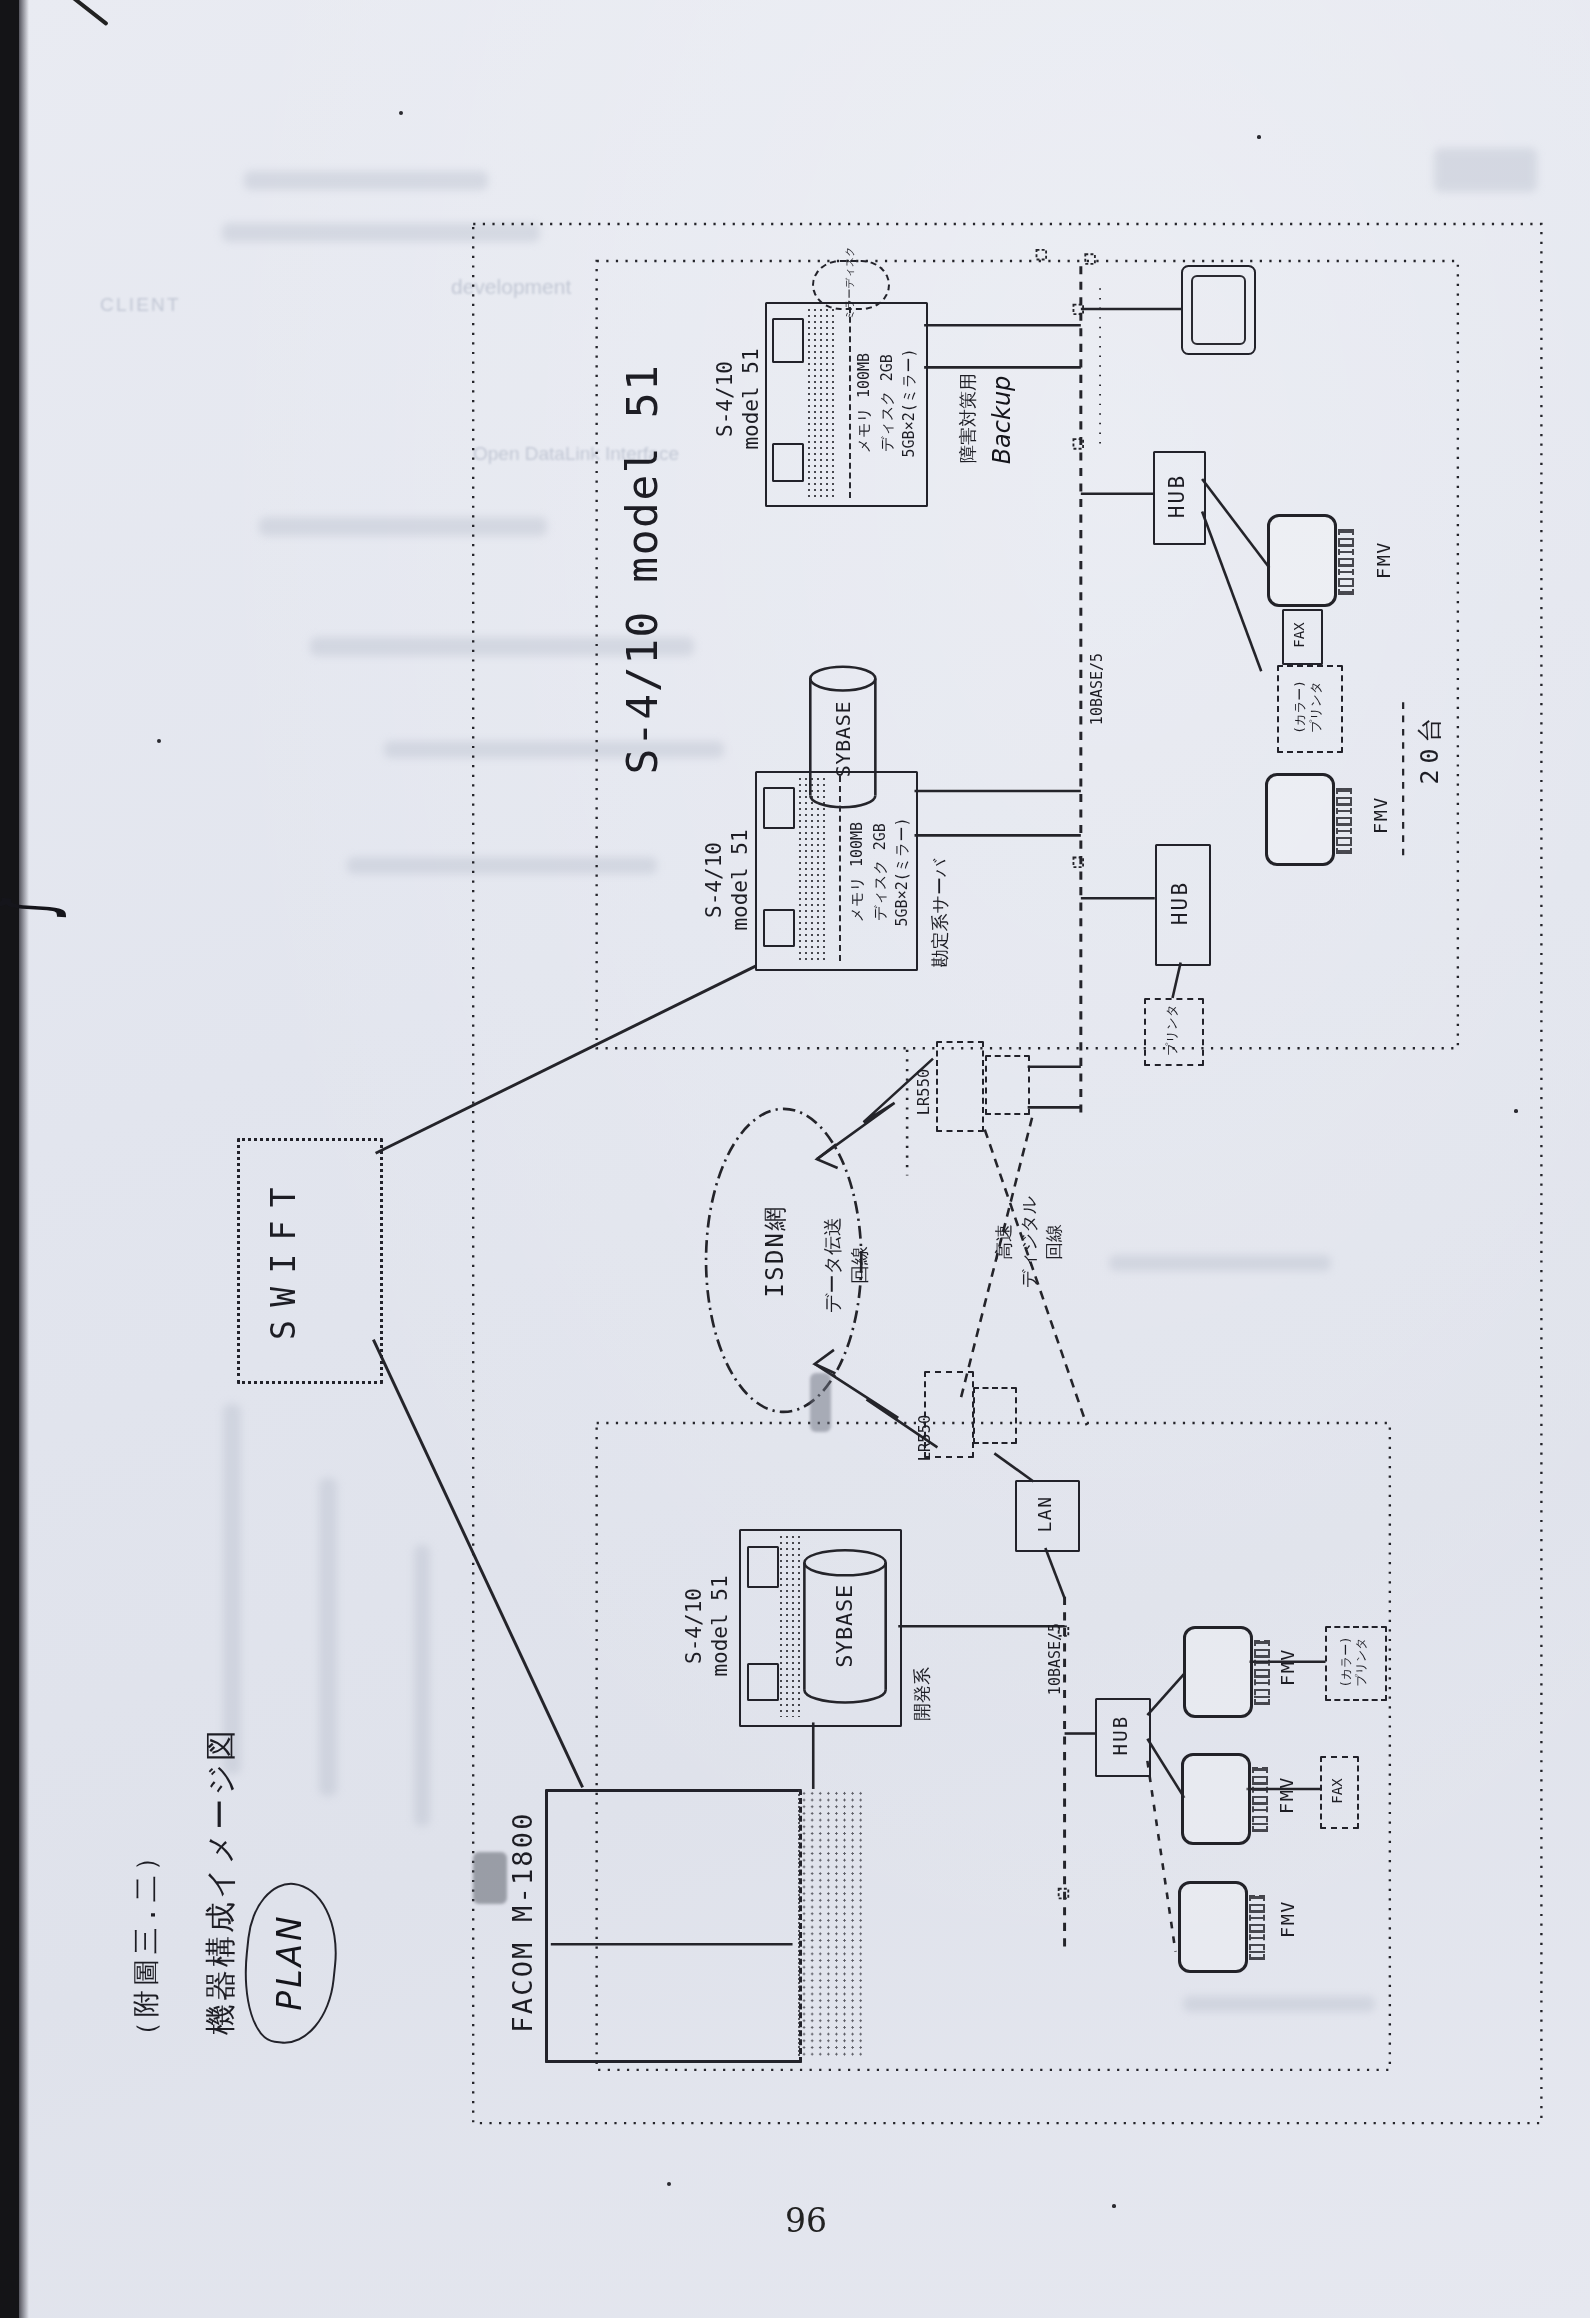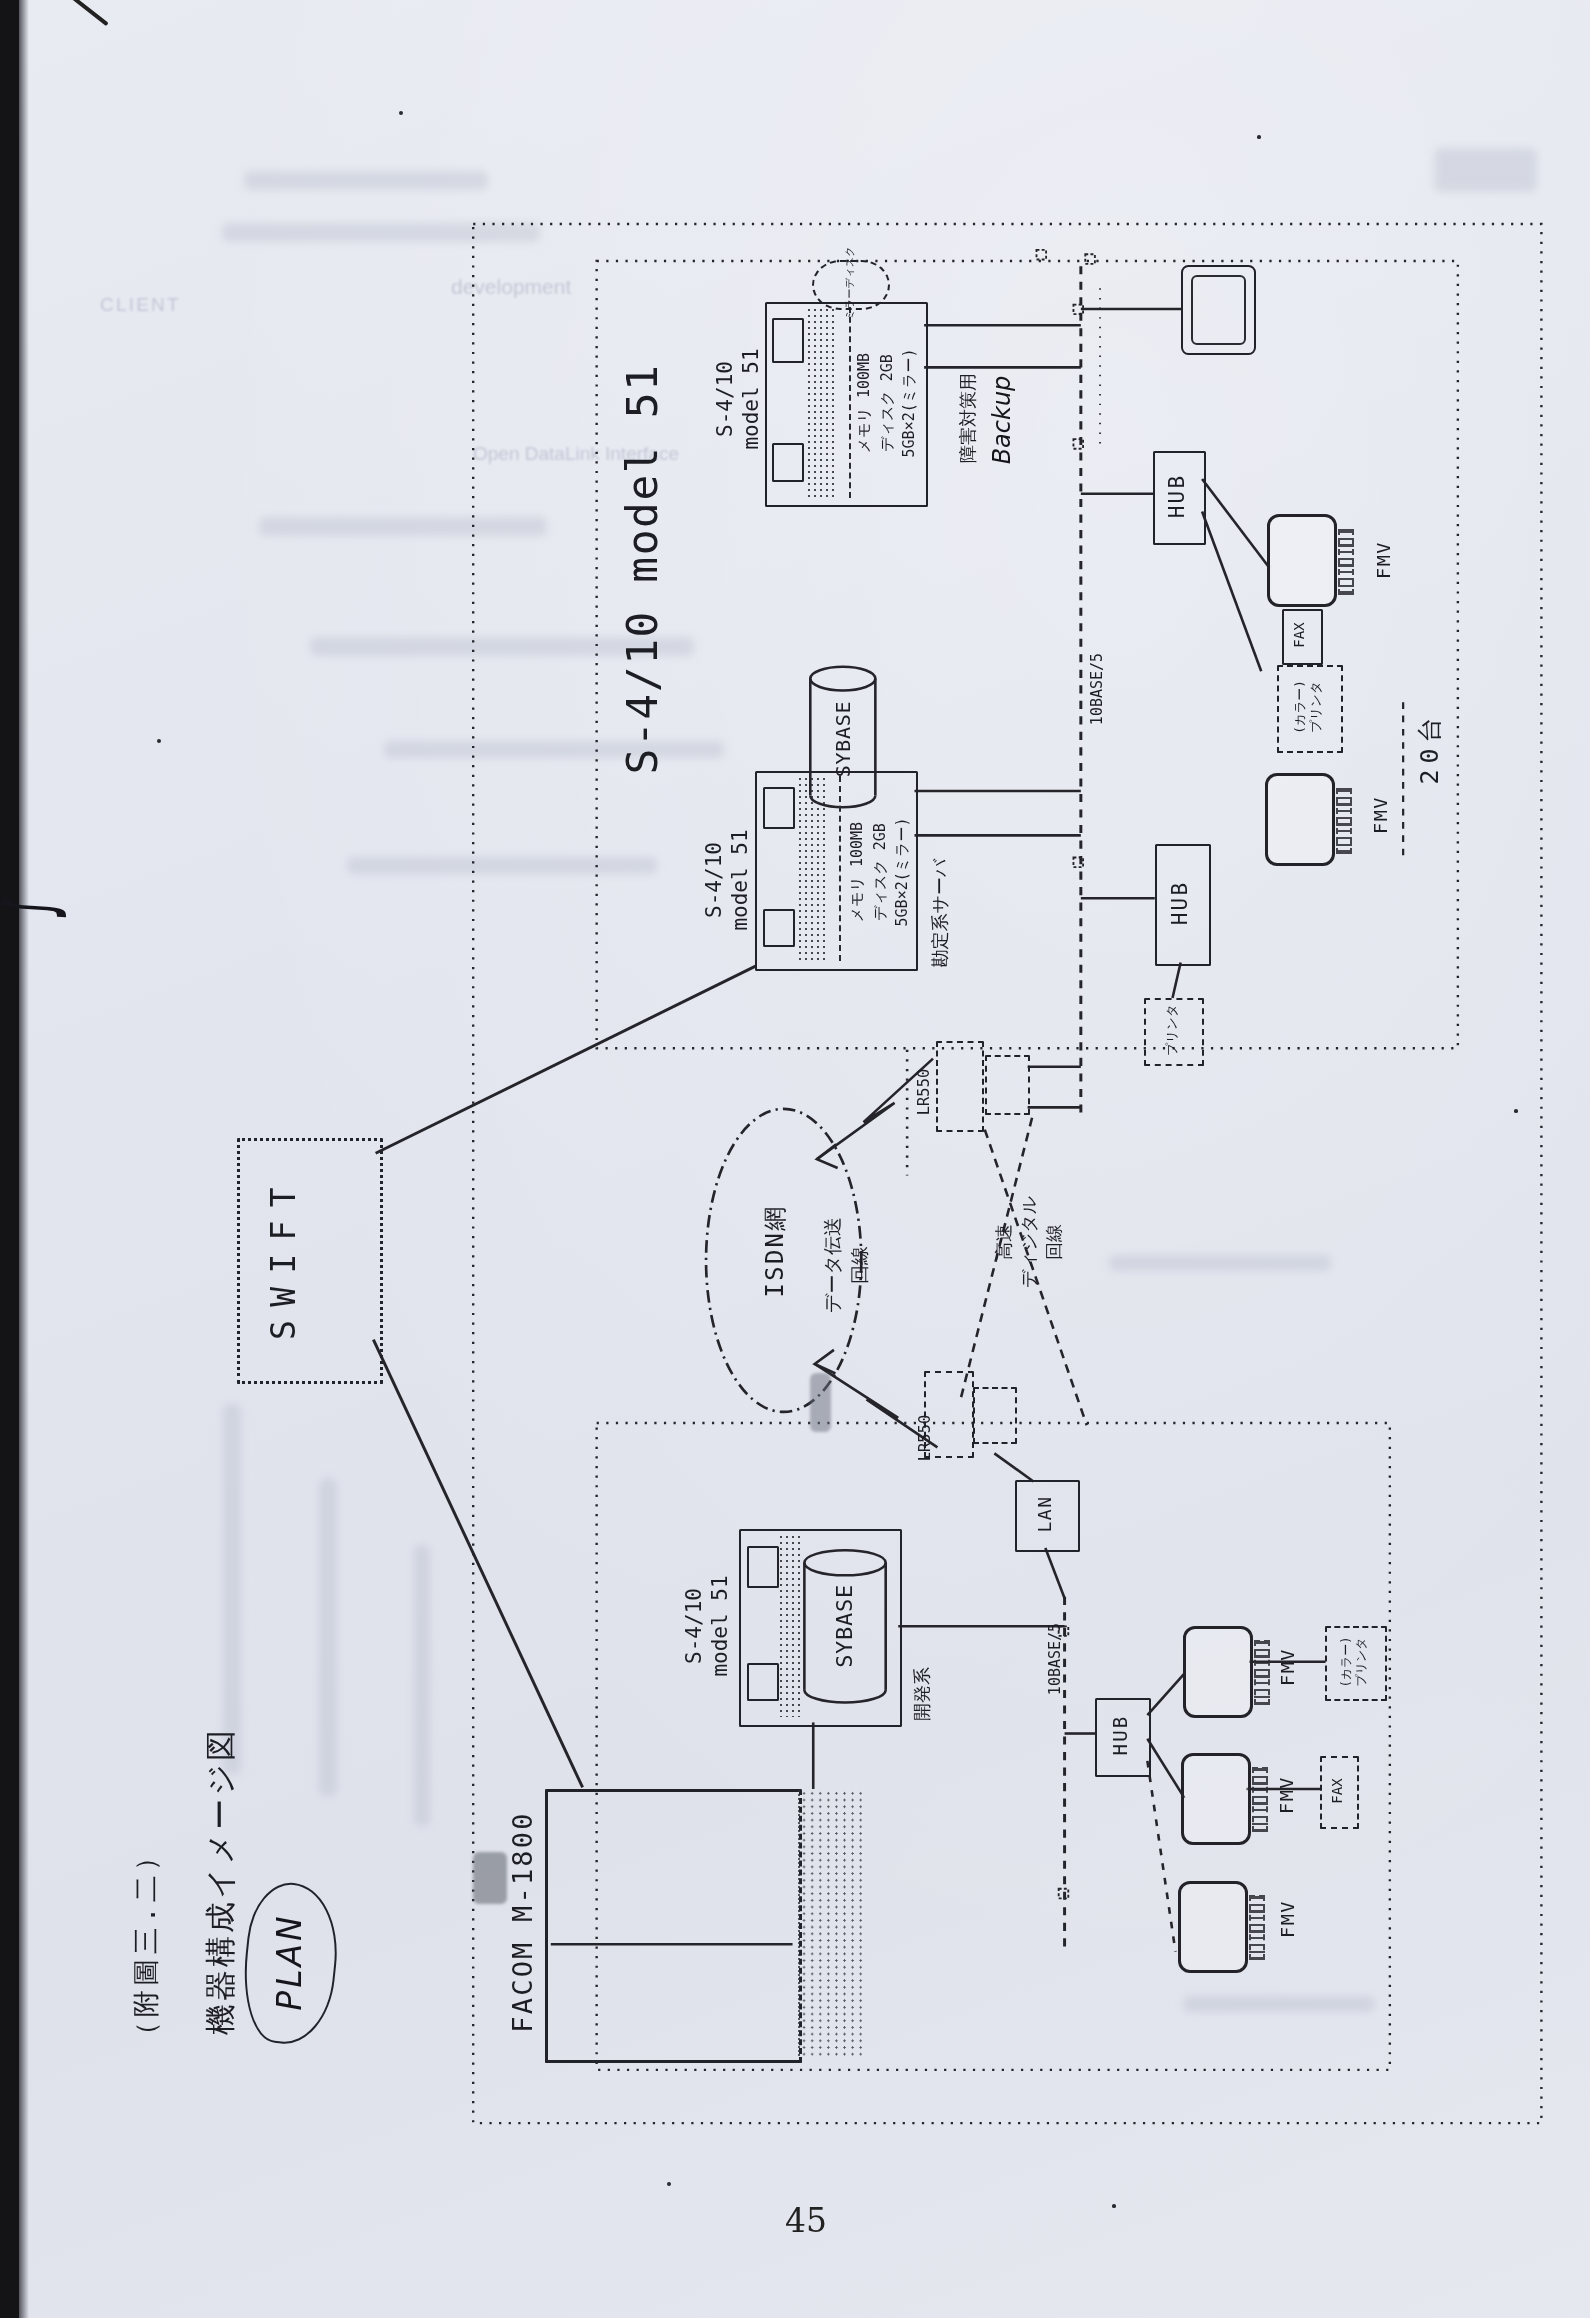--- a/index.html
+++ b/index.html
@@ -278,16 +278,16 @@
   <div class="rot mono" style="left:845px;top:1626px;font-size:22px;letter-spacing:0.7px;">SYBASE</div>
   <div class="hand" style="left:933px;top:1554px;transform:translate(-50%,-50%) rotate(-85deg);font-size:24px;white-space:nowrap;">Develop</div>
   <div class="rot mono" style="left:922px;top:1694px;font-size:18px;">開発系</div>
 
   <div class="box" style="left:545px;top:1789px;width:251px;height:268px;border-width:3px;border-style:solid dashed solid solid;"></div>
   <div class="hatch" style="left:798px;top:1790px;width:65px;height:266px;"></div>
   <div class="rot mono" style="left:523px;top:1922px;font-size:27px;letter-spacing:2.2px;">FACOM M-1800</div>
   <div class="hand" style="left:494px;top:1796px;transform:translate(-50%,-50%) rotate(-68deg);font-size:22px;white-space:nowrap;">Mainframe</div>
   <div class="smudge" style="left:473px;top:1852px;width:34px;height:52px;opacity:.5;filter:blur(1.5px);background:#565a64;"></div>
 
-  <div class="abs" style="left:785px;top:2201px;font-family:'DejaVu Serif',serif;font-size:33px;color:#222;">45</div>
+  <div class="abs" style="left:785px;top:2201px;font-family:'DejaVu Serif',serif;font-size:33px;color:#222;">96</div>
 
 </div>
 
 
 </body></html>

